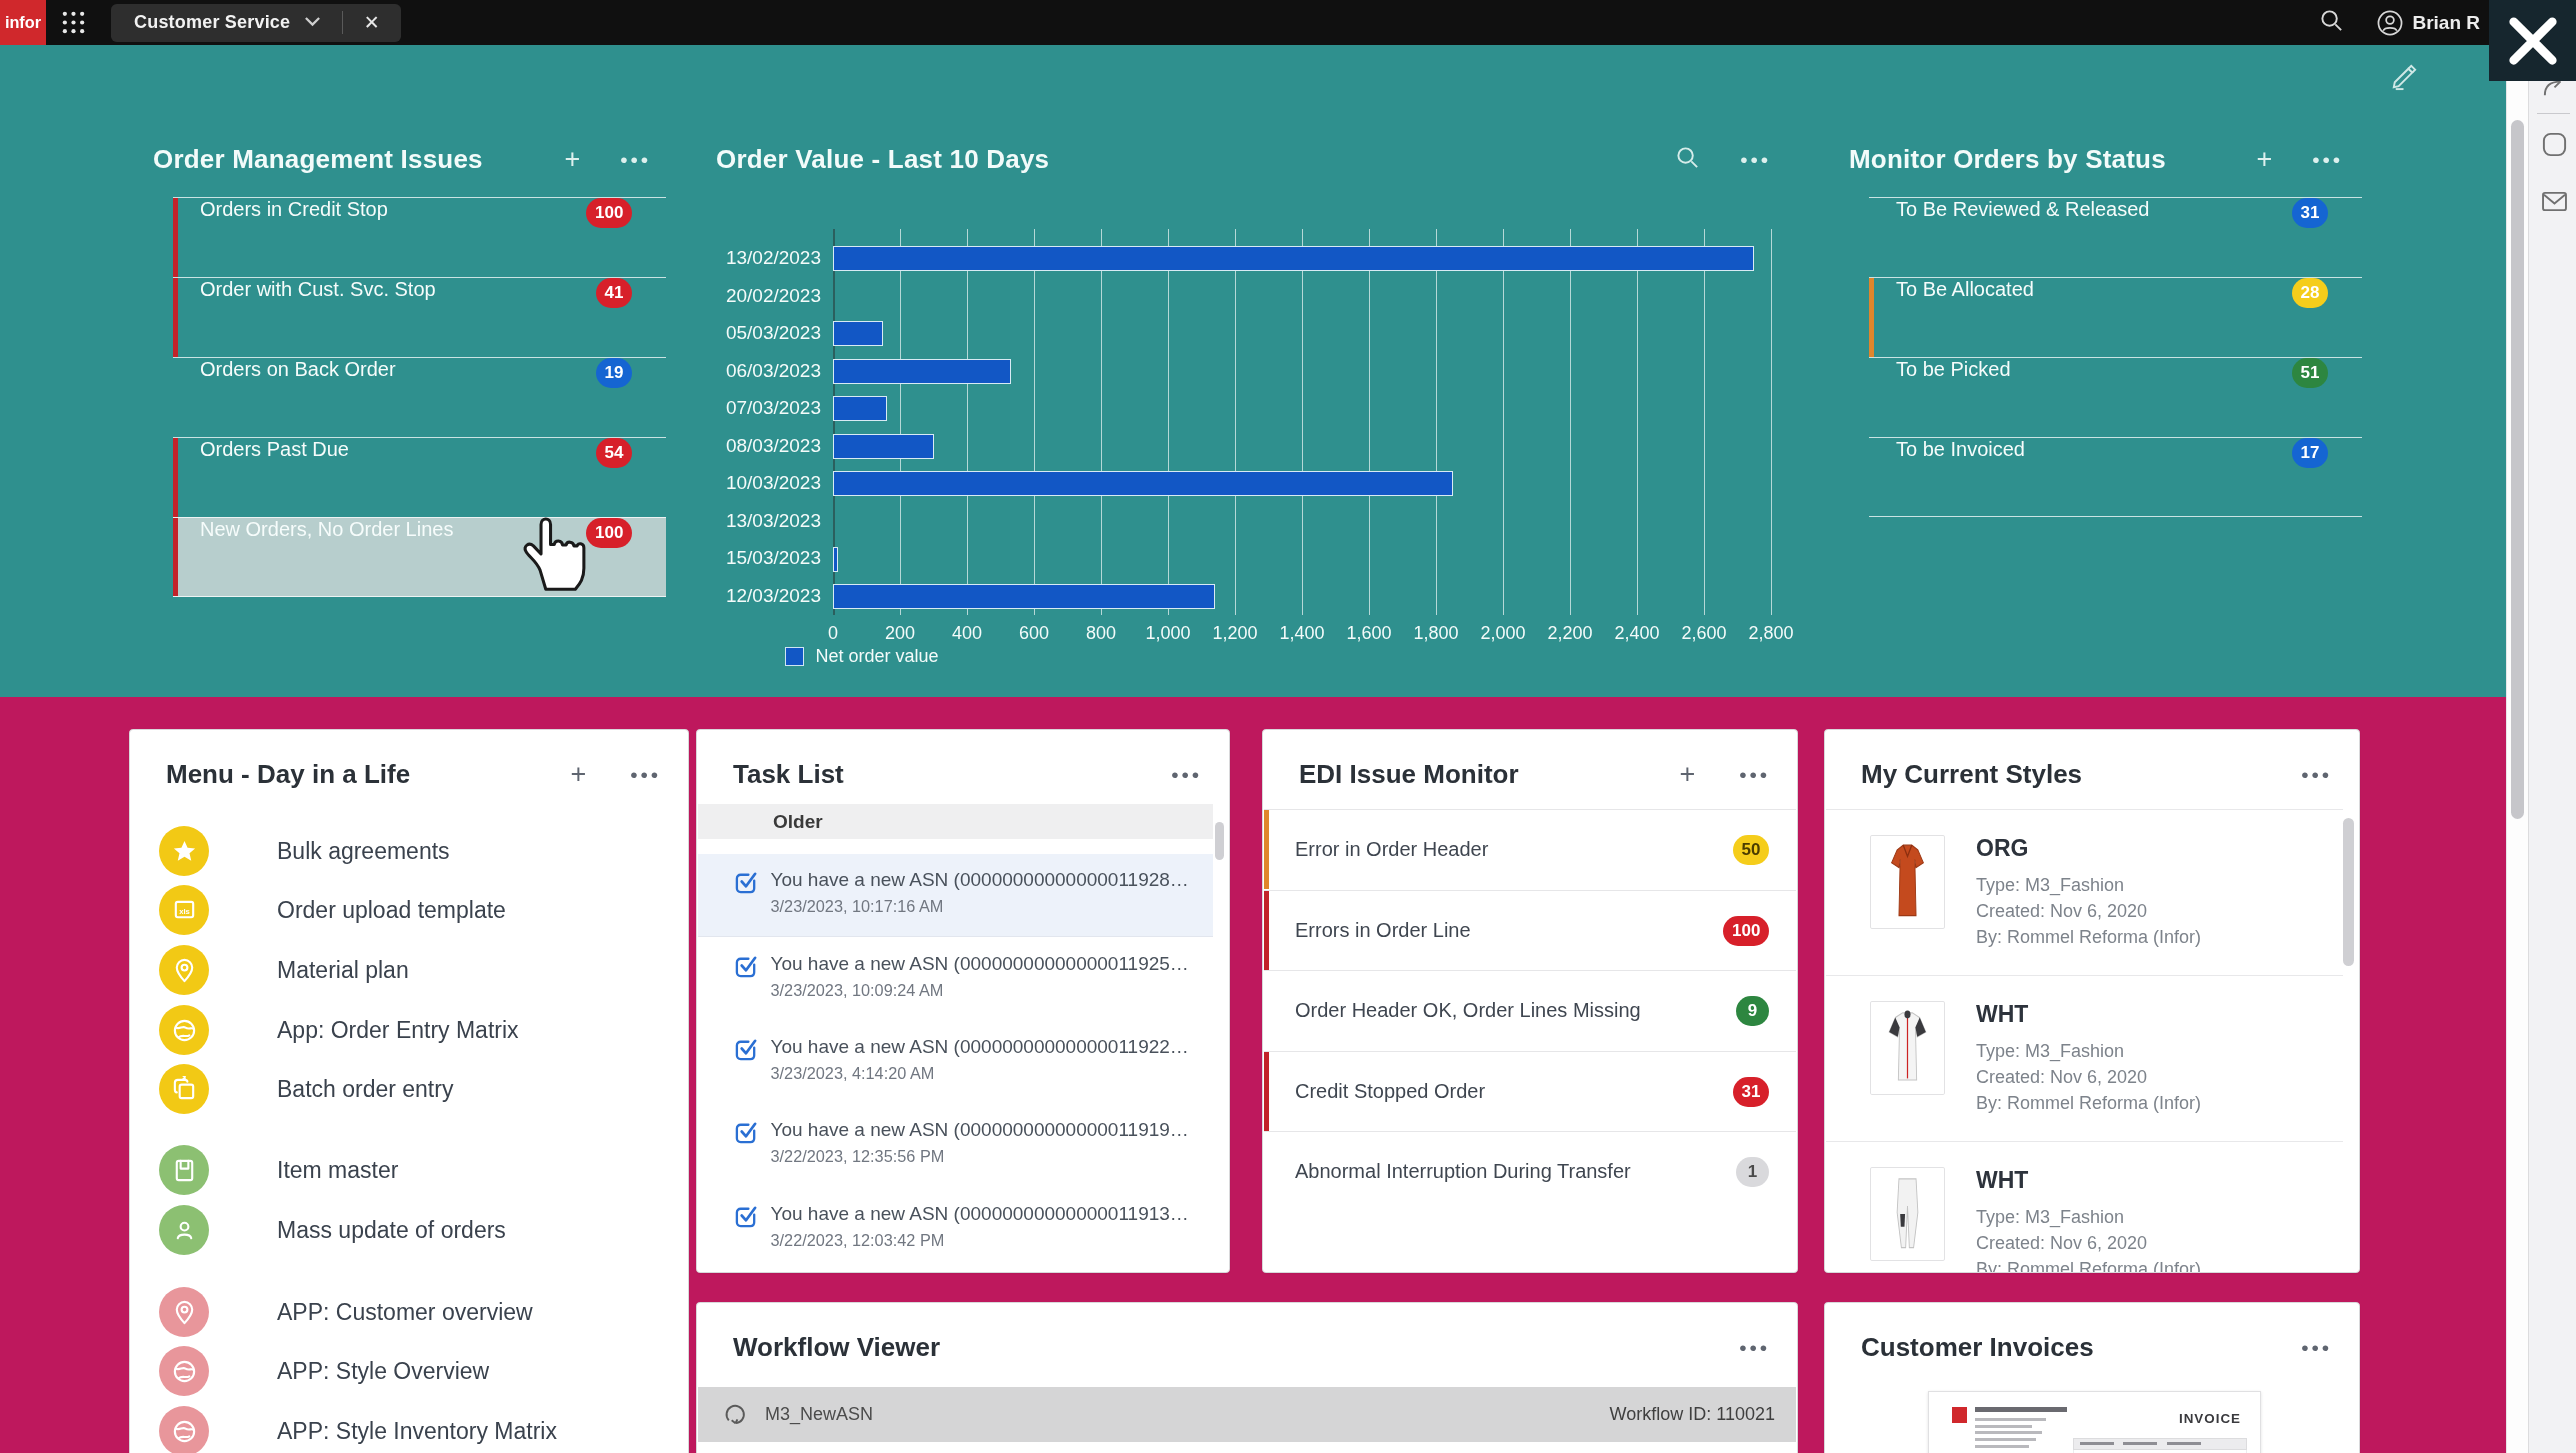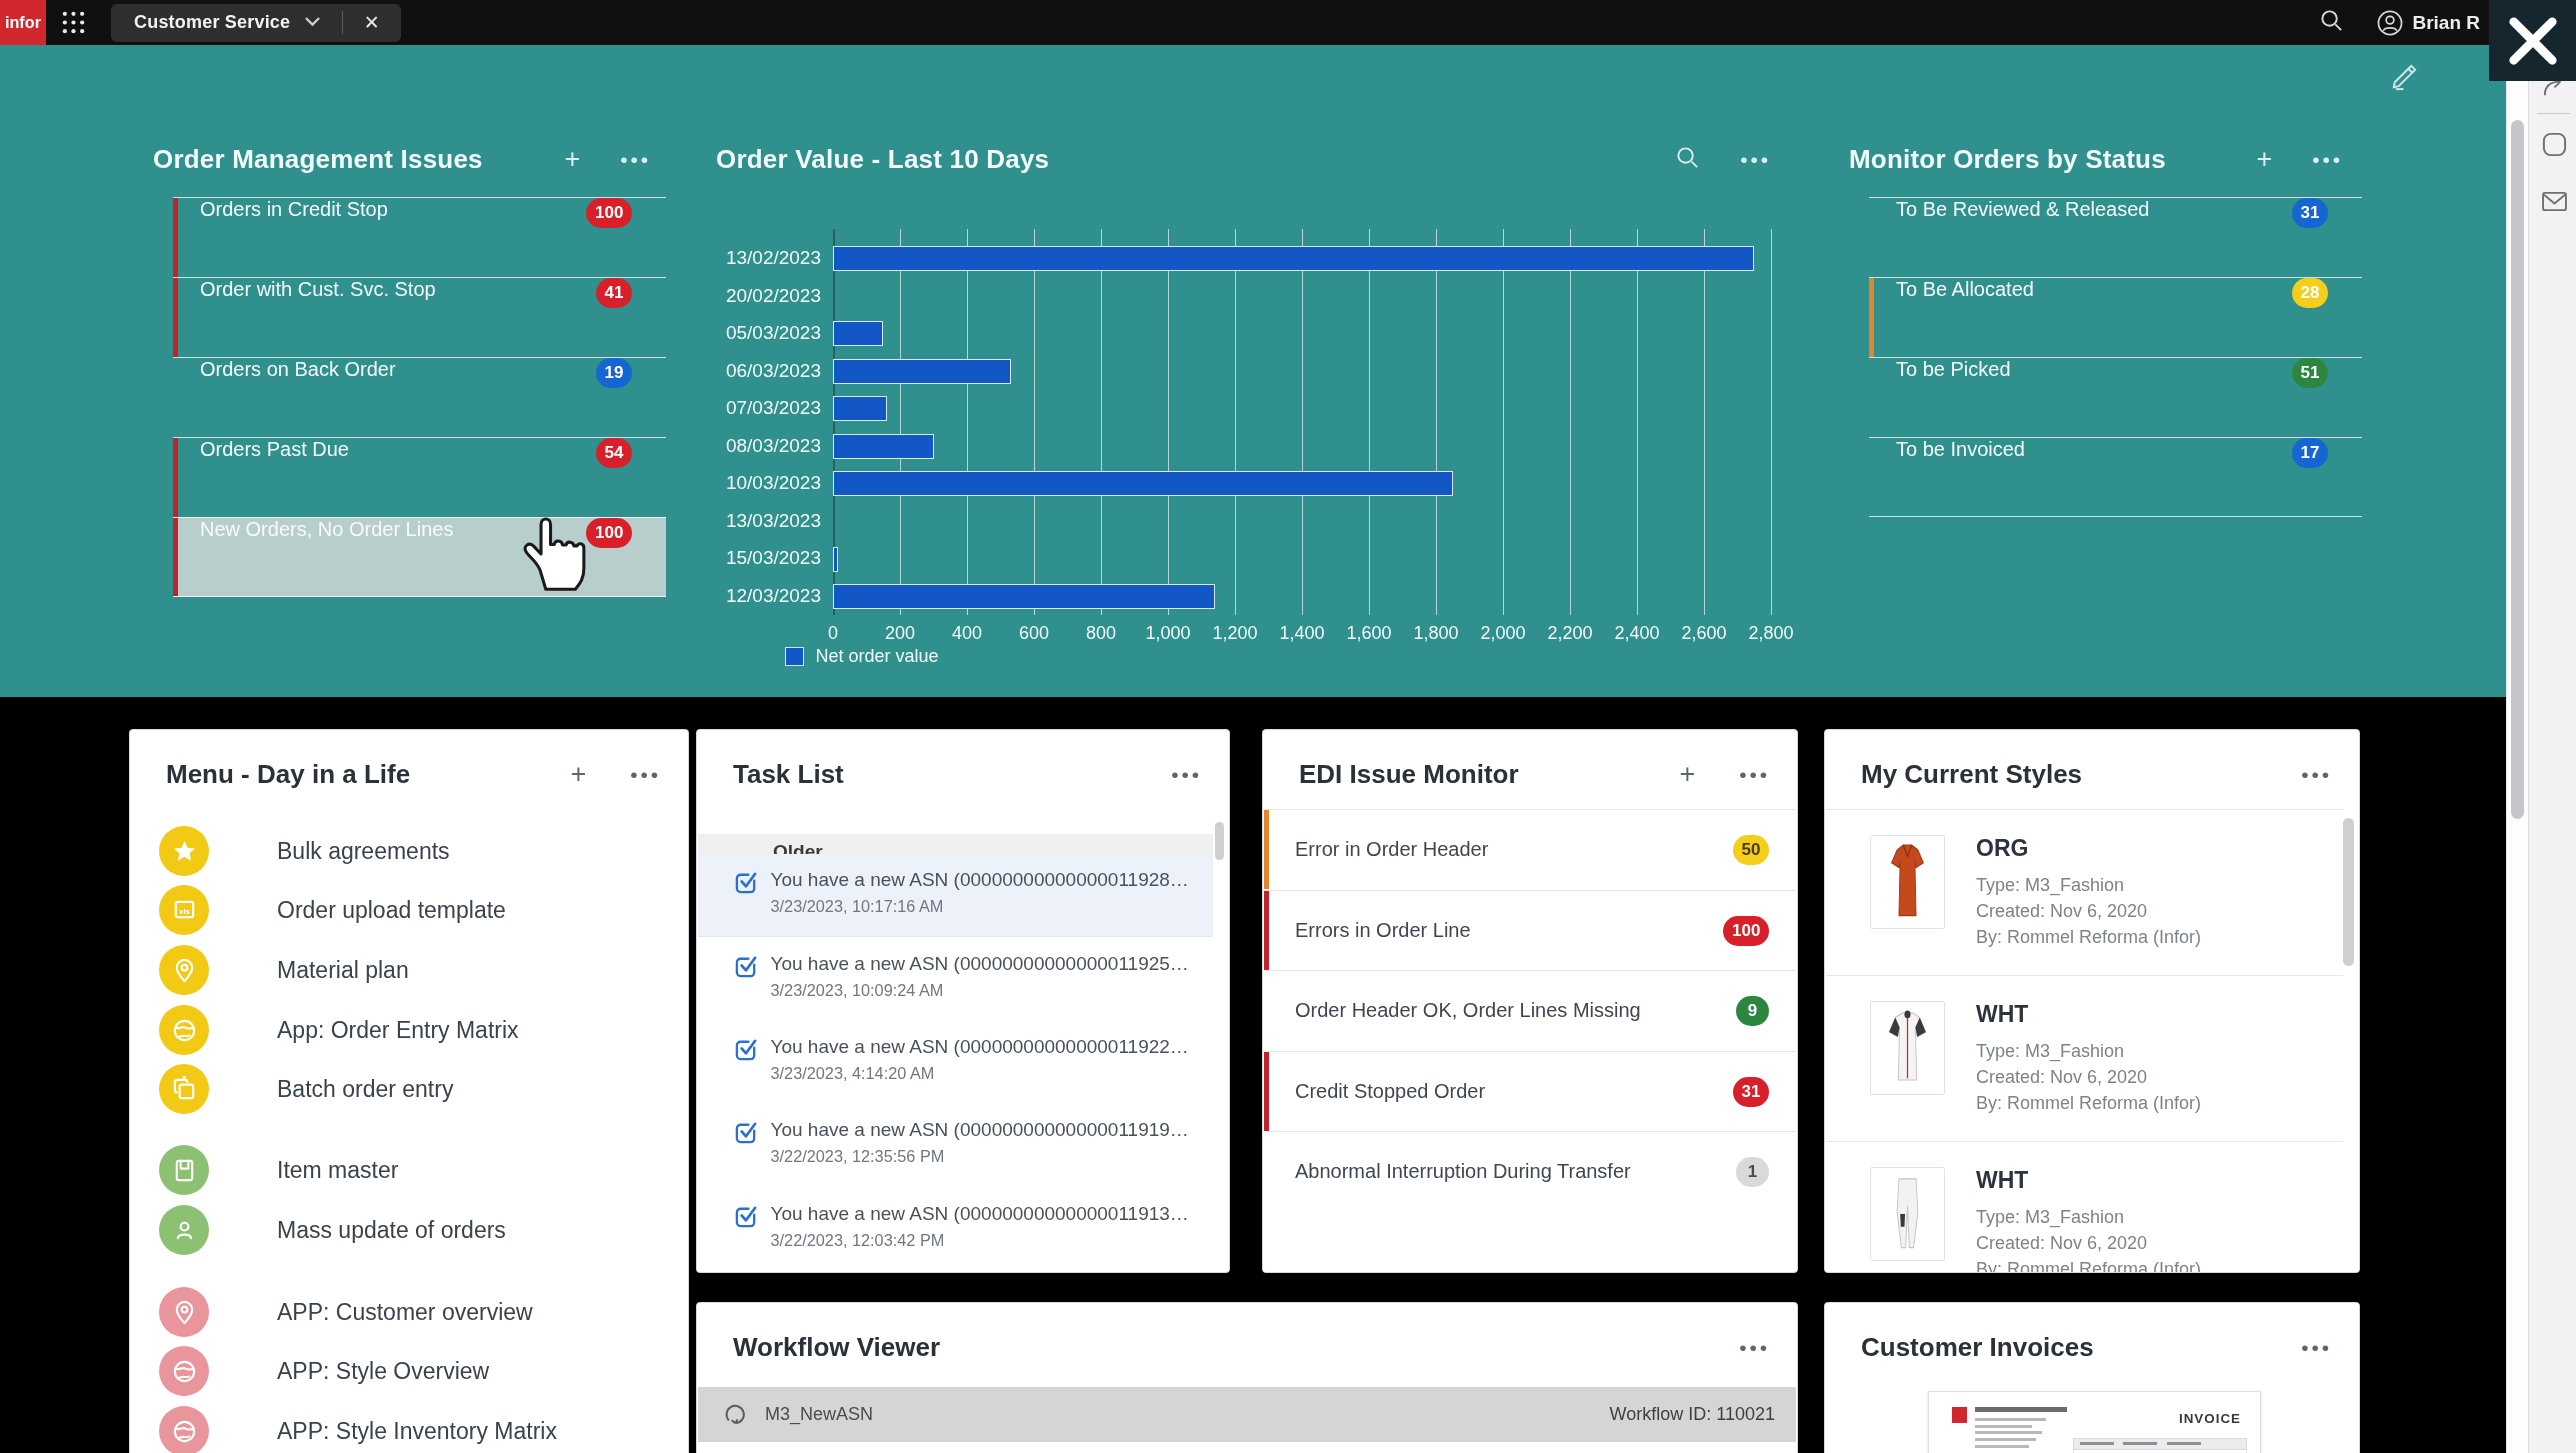--- a/index.html
+++ b/index.html
@@ -1,19 +1,19 @@
 <!DOCTYPE html>
 <html><head>
 <meta charset="utf-8">
 <style>
   * { margin:0; padding:0; box-sizing:border-box; }
   html,body { background:#e8e8ea; }
   #app {
     position:relative; width:2576px; height:1453px; overflow:hidden;
-    background:#000000; font-family:"Liberation Sans","DejaVu Sans",sans-serif;
+    background:#be185d; font-family:"Liberation Sans","DejaVu Sans",sans-serif;
   }
   
   .topbar { position:absolute; left:0; top:0; width:2576px; height:45px; background:#101010; z-index:30; }
   .logo { position:absolute; left:0; top:0; width:46px; height:45px; background:#d0282c; color:#fff;
           font-weight:bold; font-size:16.3px; display:flex; align-items:center; justify-content:center; }
   .grid-icon { position:absolute; left:61px; top:9.6px; }
   .tab { position:absolute; left:111px; top:3.8px; height:38px; min-width:278px; background:#2e2e2e; border-radius:5.7px;
          display:flex; align-items:center; padding:0 13.4px 0 23px; gap:13.4px; }
   .tab-label { color:#f2f2f2; font-size:18px; font-weight:bold; letter-spacing:0.2px; }
   .tab-divider { width:1px; height:23px; background:#5a5a5a; margin-left:7.7px; }
@@ -392,21 +392,21 @@
           <span class="menu-label">APP: Style Inventory Matrix</span>
         </div>
       </div>
   </div>
 
   <div class="card" style="left:696px; top:729px; width:534px; height:544px;">
     <div class="card-header">
       <span class="card-title">Task List</span>
       <span class="card-hdr-dots" style="margin-left:auto;">•••</span>
     </div>
-    <div class="older-band" style="top:104px; height:35px;text-decoration:underline;">
+    <div class="older-band" style="top:74px; height:35px;">
       <span class="older-label">Older</span>
     </div>
     <div id="task-items">
         <div class="task-item selected" style="top: 124px; height: 83px;">
           <span><svg width="25" height="25" viewBox="0 0 26 26">
               <path d="M21 12 L21 20 C21 22.5 19.5 24 17 24 L7 24 C4.5 24 3 22.5 3 20 L3 10 C3 7.5 4.5 6 7 6 L15 6" stroke="#2a6fd3" stroke-width="2.4" fill="none" stroke-linecap="round"></path>
               <path d="M8 13 L12.5 18 L22 5" stroke="#2a6fd3" stroke-width="2.8" fill="none" stroke-linecap="round" stroke-linejoin="round"></path>
             </svg></span>
           <div>
             <div class="task-title">You have a new ASN (00000000000000011928…</div>

